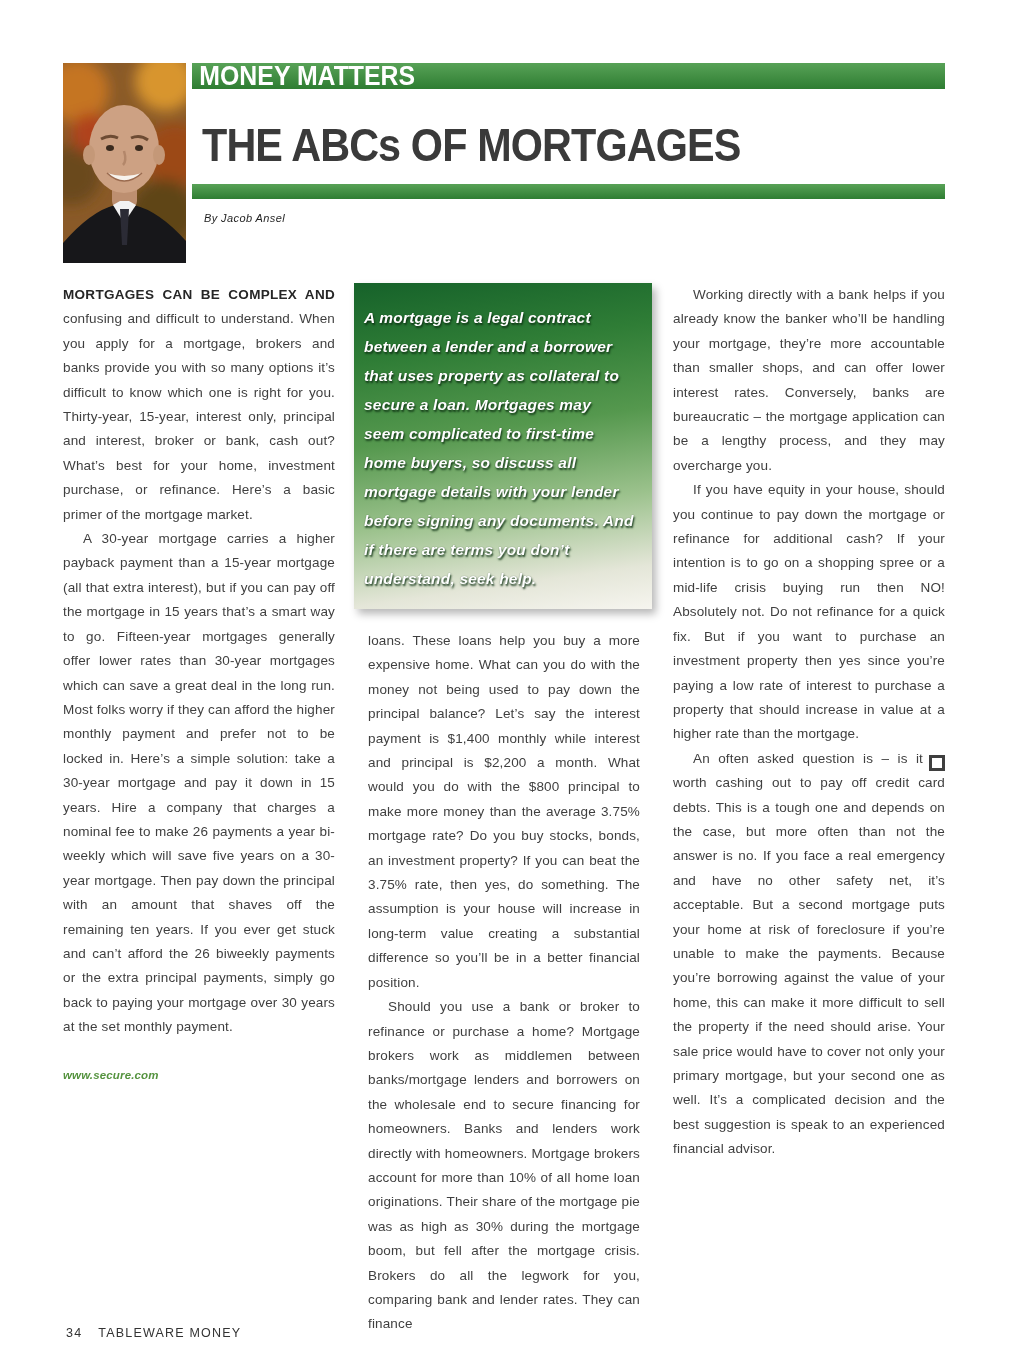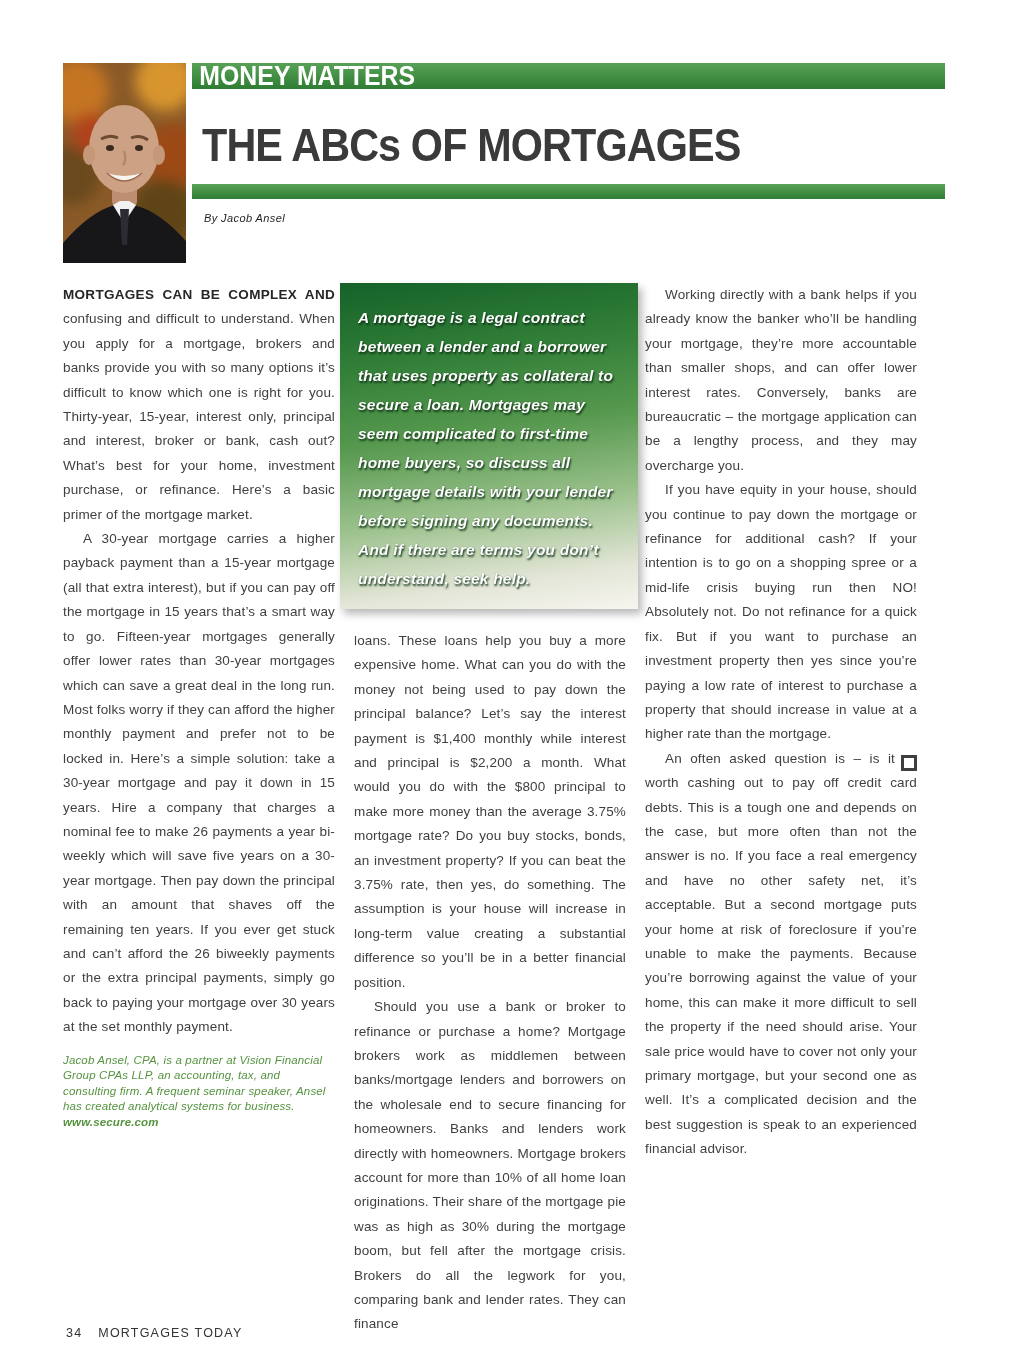--- a/index.html
+++ b/index.html
@@ -35,30 +35,30 @@
     letter-spacing:-1px; white-space:nowrap;
     transform:scaleX(.88); transform-origin:left center;
   }
   .title-rule { height:15px; margin-top:12px; background:linear-gradient(#58a257,#2e7d32); }
   .byline {
     margin:13px 0 0 12px;
     font-style:italic; font-size:11px; color:#1f1f1f; letter-spacing:.4px;
   }
 
   
-  .columns { position:absolute; left:63px; top:283px; width:882px; display:flex; gap:19px; }
+  .columns { position:absolute; left:63px; top:283px; width:882px; display:flex; gap:33px; }
   .col { width:272px; flex:none; font-size:13.5px; line-height:24.4px; text-align:justify; letter-spacing:.15px; }
   .col p { margin:0; }
   .col p.indent { text-indent:20px; }
   .lead { font-weight:bold; color:#262626; letter-spacing:.3px; }
 
   
   .pullquote {
     margin:0 -12px 20px -14px;
-    padding:20px 18px 16px 18px;
+    padding:20px 18px 16px 10px;
     background:linear-gradient(172deg, #16622a 0%, #2f7d36 22%, #55984e 45%, #9cc28d 68%, #e4e6d8 88%, #f6f5ef 100%);
     box-shadow:4px 5px 8px rgba(0,0,0,.28);
   }
   .pullquote p {
     font-style:italic; font-weight:bold;
     font-size:15.5px; line-height:29px;
     color:#ffffff; text-align:left; text-indent:0;
     text-shadow:1px 1.5px 2px rgba(12,48,18,.9), 0 0 1px rgba(12,48,18,.6);
     letter-spacing:.2px;
   }
@@ -140,21 +140,21 @@
       <div class="byline">By Jacob Ansel</div>
     </div>
   </div>
 
   <div class="columns">
 
     <div class="col">
       <p><strong class="lead">MORTGAGES CAN BE COMPLEX AND</strong> <span>confusing and difficult to understand. When you apply for a mortgage, brokers and banks provide you with so many options it’s difficult to know which one is right for you. Thirty-year, 15-year, interest only, principal and interest, broker or bank, cash out? What’s best for your home, investment purchase, or refinance. Here’s a basic primer of the mortgage market.</span></p>
       <p class="indent">A 30-year mortgage carries a higher payback payment than a 15-year mortgage (all that extra interest), but if you can pay off the mortgage in 15 years that’s a smart way to go. Fifteen-year mortgages generally offer lower rates than 30-year mortgages which can save a great deal in the long run. Most folks worry if they can afford the higher monthly payment and prefer not to be locked in. Here’s a simple solution: take a 30-year mortgage and pay it down in 15 years. Hire a company that charges a nominal fee to make 26 payments a year bi-weekly which will save five years on a 30-year mortgage. Then pay down the principal with an amount that shaves off the remaining ten years. If you ever get stuck and can’t afford the 26 biweekly payments or the extra principal payments, simply go back to paying your mortgage over 30 years at the set monthly payment.</p>
       <div class="bio">
-        <span>Jacob Ansel, CPA, is a partner at Vision Financial Group CPAs LLP, an accounting, tax, and consulting firm. A frequent seminar speaker, Ansel has created analytical systems for business.</span><br>
+        <br>
         <span class="bio-url">www.secure.com</span>
       </div>
     </div>
 
     <div class="col">
       <aside class="pullquote">
         <p>A mortgage is a legal contract between a lender and a borrower that uses property as collateral to secure a loan. Mortgages may seem complicated to first-time home buyers, so discuss all mortgage details with your lender before signing any documents. And if there are terms you don’t understand, seek help.</p>
       </aside>
       <p>loans. These loans help you buy a more expensive home. What can you do with the money not being used to pay down the principal balance? Let’s say the interest payment is $1,400 monthly while interest and principal is $2,200 a month. What would you do with the $800 principal to make more money than the average 3.75% mortgage rate? Do you buy stocks, bonds, an investment property? If you can beat the 3.75% rate, then yes, do something. The assumption is your house will increase in long-term value creating a substantial difference so you’ll be in a better financial position.</p>
       <p class="indent">Should you use a bank or broker to refinance or purchase a home? Mortgage brokers work as middlemen between banks/mortgage lenders and borrowers on the wholesale end to secure financing for homeowners. Banks and lenders work directly with homeowners. Mortgage brokers account for more than 10% of all home loan originations. Their share of the mortgage pie was as high as 30% during the mortgage boom, but fell after the mortgage crisis. Brokers do all the legwork for you, comparing bank and lender rates. They can finance</p>
@@ -162,16 +162,16 @@
 
     <div class="col">
       <p class="indent">Working directly with a bank helps if you already know the banker who’ll be handling your mortgage, they’re more accountable than smaller shops, and can offer lower interest rates. Conversely, banks are bureaucratic – the mortgage application can be a lengthy process, and they may overcharge you.</p>
       <p class="indent">If you have equity in your house, should you continue to pay down the mortgage or refinance for additional cash? If your intention is to go on a shopping spree or a mid-life crisis buying run then NO! Absolutely not. Do not refinance for a quick fix. But if you want to purchase an investment property then yes since you’re paying a low rate of interest to purchase a property that should increase in value at a higher rate than the mortgage.</p>
       <p class="indent"><span class="endmark"></span><span>An often asked question is – is it worth cashing out to pay off credit card debts. This is a tough one and depends on the case, but more often than not the answer is no. If you face a real emergency and have no other safety net, it’s acceptable. But a second mortgage puts your home at risk of foreclosure if you’re unable to make the payments. Because you’re borrowing against the value of your home, this can make it more difficult to sell the property if the need should arise. Your sale price would have to cover not only your primary mortgage, but your second one as well. It’s a complicated decision and the best suggestion is speak to an experienced financial advisor.</span></p>
     </div>
 
   </div>
 
   <div class="footer">
-    <span class="page-num">34</span><span>MORTGAGES TODAY</span>
+    <span class="page-num">34</span><span>TABLEWARE MONEY</span>
   </div>
 
 </div>
 
 </body></html>

